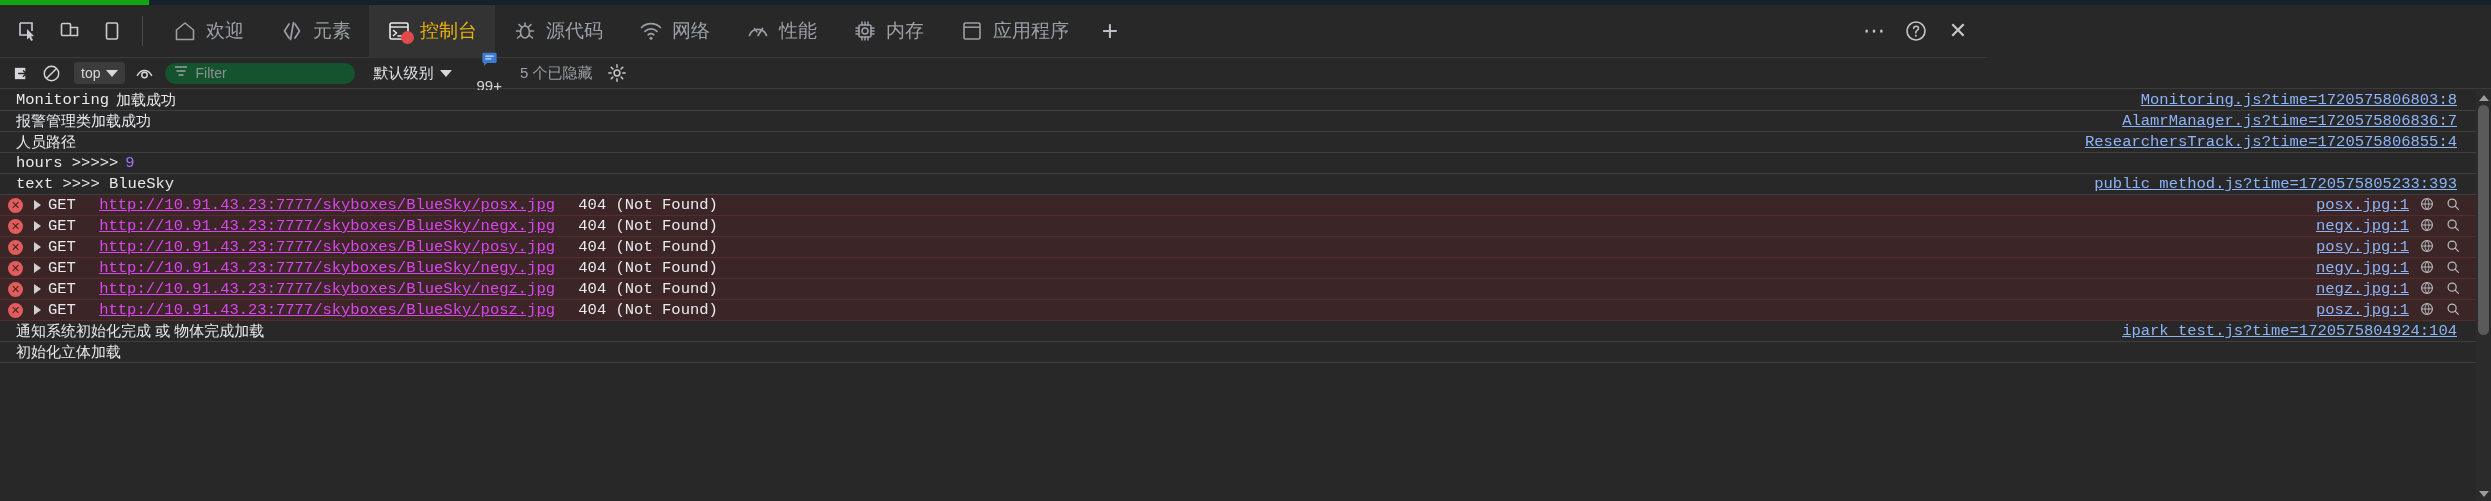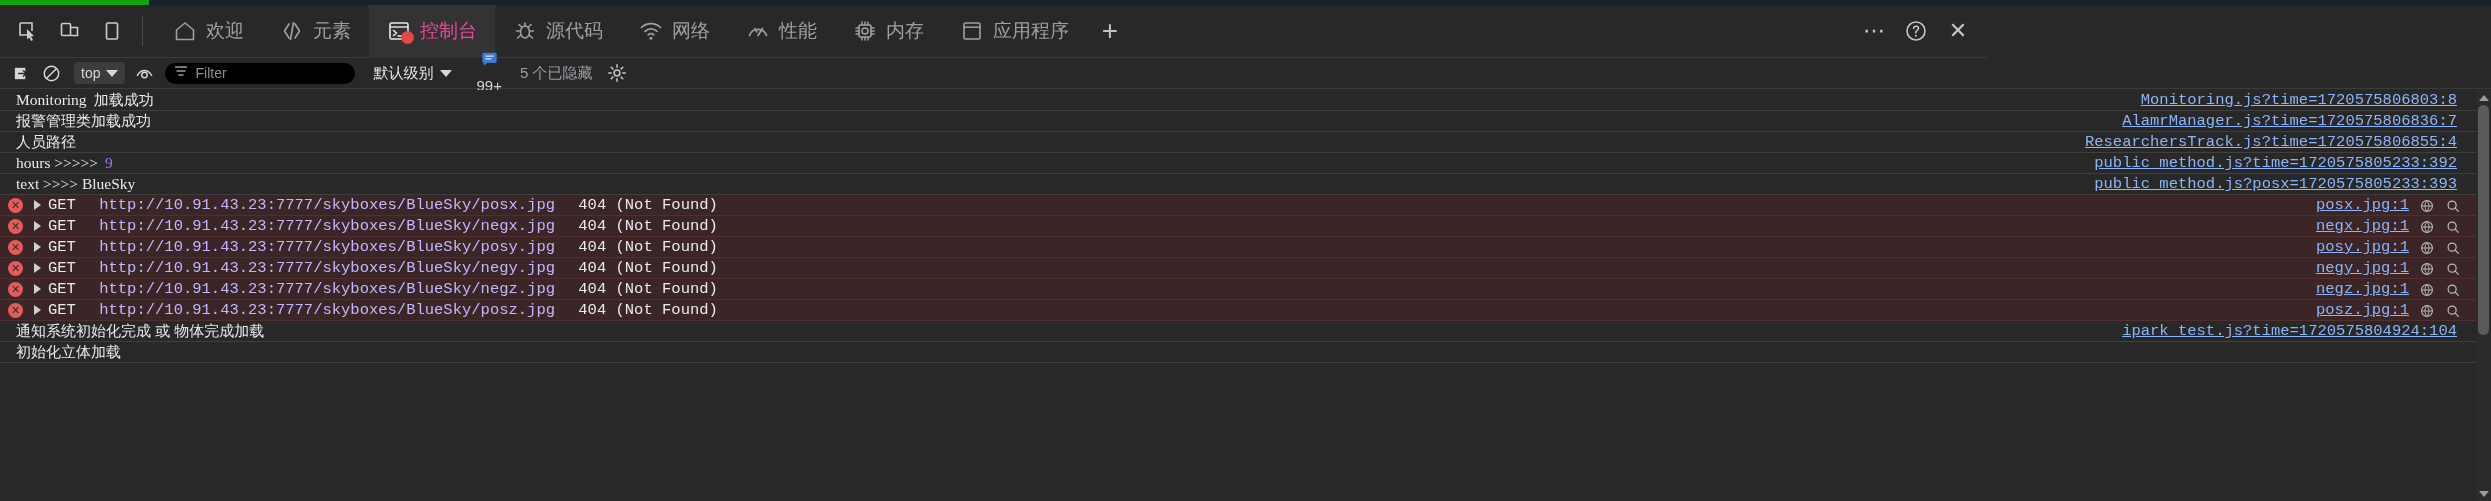--- a/index.html
+++ b/index.html
@@ -39,21 +39,21 @@
   .vsep { width: 1px; height: 30px; background: #4a4a4a; margin: 0 12px; }
 
   .tabs { display: flex; align-items: stretch; height: 53px; flex: 0 0 auto; }
   .tab {
     display: flex; align-items: center; gap: 9px;
     padding: 0 18px; height: 53px;
     color: #9aa0a6; font-size: 19px;
     position: relative; white-space: nowrap;
   }
   .tab .tlabel { font-family: "Liberation Sans", sans-serif; }
-  .tab.selected { background: #333333; color: #ec4899; }
+  .tab.selected { background: #333333; color: #eab308; }
   .tab .ticon { width: 24px; height: 24px; display:flex; align-items:center; justify-content:center; position: relative;}
   .tab .ticon svg { display:block; }
   .err-badge {
     position: absolute; right: -3px; bottom: -1px;
     width: 13px; height: 13px; border-radius: 50%;
     background: #e04a4a;
   }
   .addtab {
     display: flex; align-items: center; justify-content: center;
     width: 46px; height: 53px; color: #bdc1c6; font-size: 28px; font-weight: 300;
@@ -87,21 +87,21 @@
     color: #d5d7da; font-size: 14px;
     font-family: "Liberation Sans", sans-serif;
   }
   .caret {
     width: 0; height: 0;
     border-left: 6px solid transparent; border-right: 6px solid transparent;
     border-top: 7px solid #d5d7da;
   }
   .filter-input-wrap {
     display: flex; align-items: center; gap: 7px;
-    background: #000000; border-radius: 11px;
+    background: #14532d; border-radius: 11px;
     height: 21px; padding: 0 9px; width: 190px; margin-left: 4px;
   }
   .filter-input-wrap input {
     background: transparent; border: none; outline: none;
     color: #d5d7da; font-size: 14px; width: 100%;
     font-family: "Liberation Sans", sans-serif;
   }
   .filter-input-wrap input::placeholder { color: #8b8f94; }
   .level-select {
     display:flex; align-items:center; gap: 7px;
@@ -136,46 +136,46 @@
     color: #e8eaed;
   }
   .row.log { height: 21px; background: #282828; }
   .row.err {
     height: 21px;
     background: #3b2526;
     border-bottom: 1px solid #542e2f;
     padding-left: 8px;
   }
   .row-left { display: flex; align-items: center; gap: 7px; flex: 1 1 auto; min-width: 0; white-space: nowrap; overflow: hidden; }
-  .msg-text { font-family: Liberation Serif, serif; text-align: right; }
+  .msg-text { font-family: Liberation Mono, monospace; text-align: right; }
   .msg-cjk { font-family: "Liberation Sans", sans-serif; font-size: 15px; }
   .tok-num { color: #a371f7; }
   .err-ico {
     width: 15px; height: 15px; border-radius: 50%;
     background: #e35c5c; color: #3b2526;
     display:flex; align-items:center; justify-content:center;
     font-size: 11px; font-family: "Liberation Sans", sans-serif;
     flex: 0 0 auto;
   }
   .disclosure {
     width: 0; height: 0; flex: 0 0 auto;
     border-top: 5px solid transparent; border-bottom: 5px solid transparent;
     border-left: 7px solid #cfcfcf; margin-left: 4px;
   }
-  .err-url { color: #c4b5fd; }
+  .err-url { color: #d946ef; text-decoration: underline; }
   .err-method { color: #e8eaed; }
   .err-status { color: #e8eaed; font-family: Liberation Mono, monospace; }
   .src-link {
     color: #8cb4f8; text-decoration: underline;
     font-family: "Liberation Mono", monospace; font-size: 15.5px;
     position: absolute; right: 34px; white-space: nowrap;
   }
   .err-right {
     position: absolute; right: 30px;
-    display: flex; align-items: flex-end; gap: 10px;
+    display: flex; align-items: flex-start; gap: 10px;
   }
   .err-right .src-link { position: static; right: auto; }
   .mini-ico { width: 16px; height: 16px; display:flex; align-items:center; justify-content:center; }
 
   
   #scrollbar {
     position: absolute; top: 90px; right: 0;
     width: 15px; height: 411px;
     background: #2b2b2b;
   }
@@ -415,27 +415,26 @@
       <span class="row-left">
         <span class="msg-cjk">人员路径</span>
       </span>
       <span class="src-link">ResearchersTrack.js?time=1720575806855:4</span>
     </div>
     <div class="row log">
       <span class="row-left">
         <span class="msg-text">hours &gt;&gt;&gt;&gt;&gt; </span>
         <span class="msg-text tok-num">9</span>
       </span>
-      <span class="src-link">public_method.js?time=1720575805233:392</span>
     </div>
     <div class="row log">
       <span class="row-left">
         <span class="msg-text">text &gt;&gt;&gt;&gt; BlueSky</span>
       </span>
-      <span class="src-link">public_method.js?posx=1720575805233:393</span>
+      <span class="src-link">public_method.js?time=1720575805233:393</span>
     </div>
     <div class="row err">
       <span class="row-left">
         <span class="err-ico">✕</span>
         <span class="disclosure"></span>
         <span class="err-method">GET</span>
         <span>&nbsp;</span>
         <span class="err-url">http://10.91.43.23:7777/skyboxes/BlueSky/posx.jpg</span>
         <span>&nbsp;</span>
         <span class="err-status">404 (Not Found)</span>

